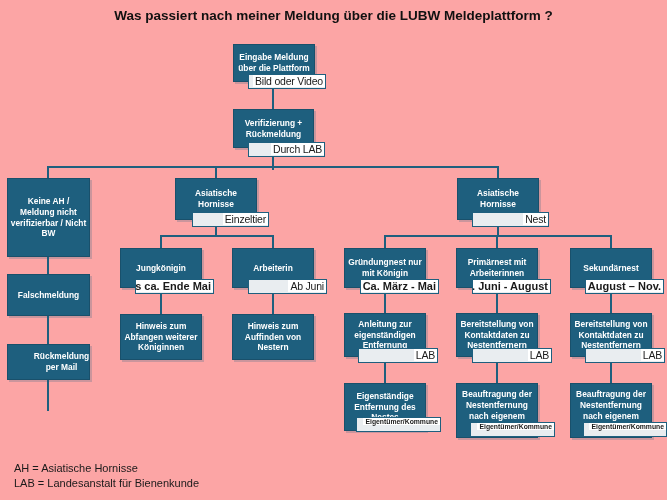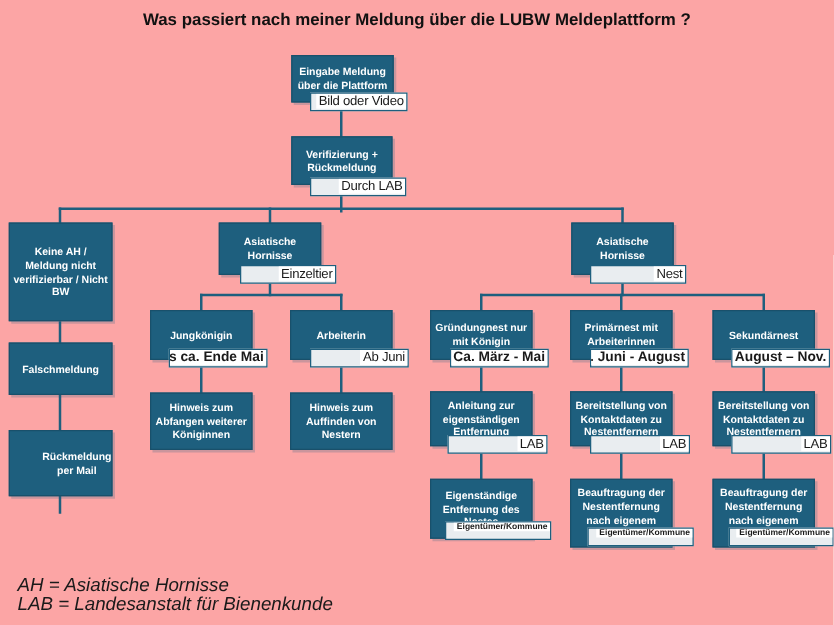--- a/index.html
+++ b/index.html
@@ -11,21 +11,21 @@
        display:flex;align-items:center;justify-content:center;text-align:center;
        font-size:8.4px;font-weight:600;line-height:1.3;padding:2px;box-sizing:border-box;
        z-index:2;box-shadow:2px 2px 0 rgba(30,95,126,0.22);}
   .tag{position:absolute;height:15px;box-sizing:border-box;border:1.5px solid #1e5f7e;
        background:#e9edf0;z-index:3;display:flex;align-items:flex-start;justify-content:flex-end;
        font-size:10.5px;letter-spacing:-0.2px;color:#1a1a1a;white-space:nowrap;overflow:hidden;}
   .tag span{background:#fff;padding:0 2px;}
   .tag.sm{font-size:11px;font-weight:600;letter-spacing:0;}
   .tag.xs{font-size:6.8px;font-weight:600;letter-spacing:0;}
   .line{position:absolute;background:#1e5f7e;z-index:1;}
-  .legend{position:absolute;left:14px;top:461px;font-size:15px;line-height:15px;color:#1a1a1a;font-style:italic;}
+  .legend{position:absolute;left:14px;top:461px;font-size:11px;line-height:15px;color:#1a1a1a;}
 </style>
 </head>
 <body>
 
 <div class="stage">
 
   <div class="title">Was passiert nach meiner Meldung über die LUBW Meldeplattform ?</div>
 
   <div class="line" style="left:272px;top:80px;width:2px;height:32px;"></div>
   <div class="line" style="left:272px;top:146px;width:2px;height:24px;"></div>
@@ -67,21 +67,21 @@
   <div class="tag" style="left:248px;top:142px;width:77px;">
     <span>Durch LAB</span>
   </div>
 
   <div class="box" style="left:7px;top:178px;width:83px;height:79px;">
     <span>Keine AH / Meldung nicht verifizierbar / Nicht BW</span>
   </div>
   <div class="box" style="left:7px;top:274px;width:83px;height:42px;">
     <span>Falschmeldung</span>
   </div>
-  <div class="box" style="left:7px;top:344px;width:83px;height:53px;padding-left:28px;">
+  <div class="box" style="left:7px;top:344px;width:83px;height:36px;padding-left:28px;">
     <span>Rückmeldung per Mail</span>
   </div>
 
   <div class="box" style="left:175px;top:178px;width:82px;height:42px;">
     <span>Asiatische Hornisse</span>
   </div>
   <div class="tag" style="left:192px;top:212px;width:77px;">
     <span>Einzeltier</span>
   </div>
 

